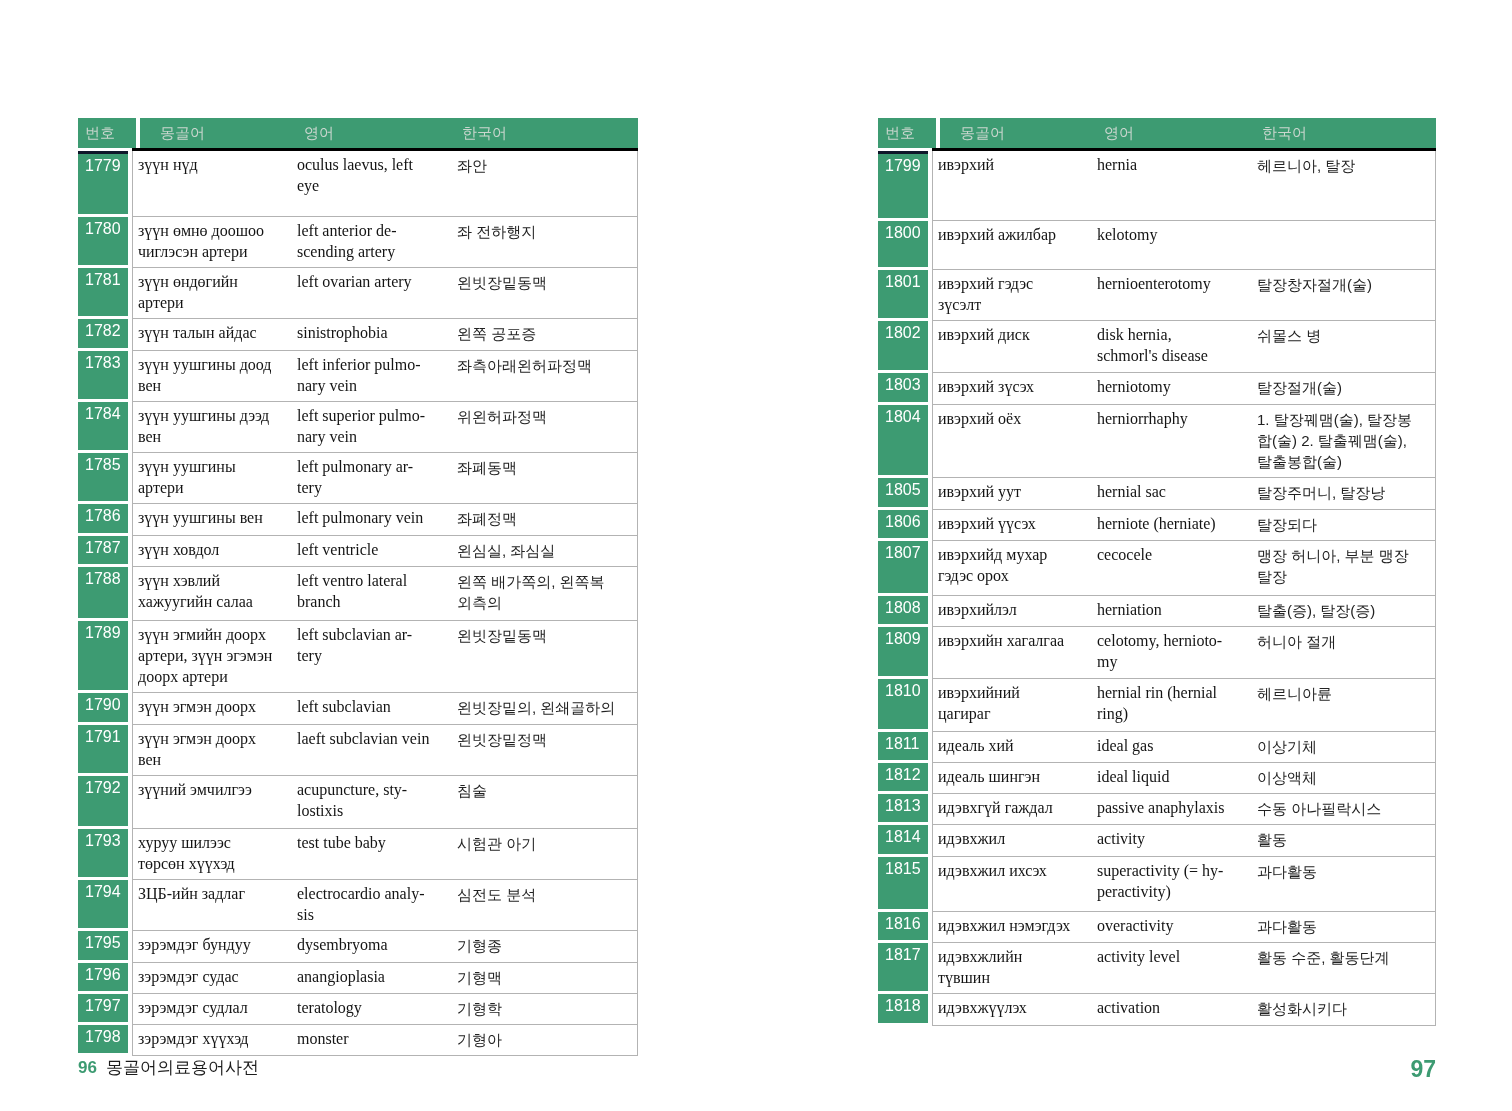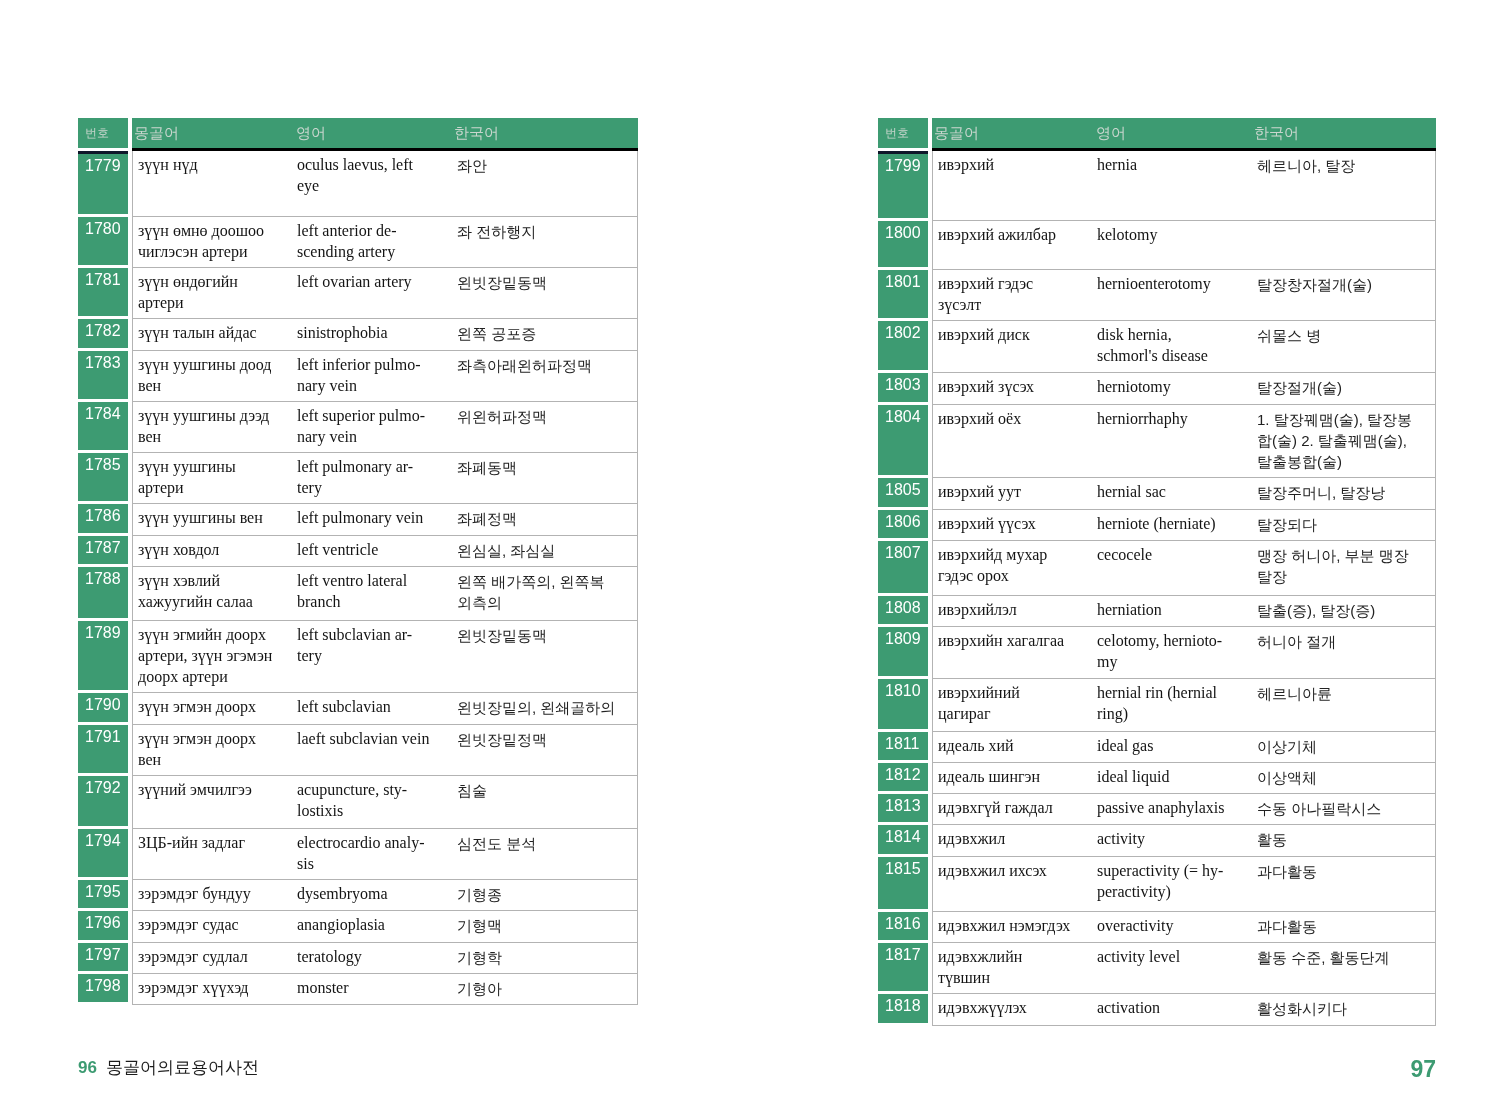--- a/index.html
+++ b/index.html
@@ -5,26 +5,26 @@
   * { margin:0; padding:0; box-sizing:border-box; }
   html,body { width:1512px; height:1111px; background:#ffffff; overflow:hidden;
               font-family:"Liberation Sans","DejaVu Sans",sans-serif; }
   .sheet { position:relative; width:1512px; height:1111px; background:#fff; }
 
   .dict-table { position:absolute; top:118px; }
   .dict-table.left  { left:78px;  width:560px; }
   .dict-table.right { left:878px; width:558px; }
 
   .thead { display:flex; height:30px; }
-  .th-num { width:50px; background:var(--green); color:var(--head-text);
-            font-size:12px; line-height:30px; padding-left:7px; }
+  .th-num { width:58px; background:var(--green); color:var(--head-text);
+            font-size:15px; line-height:30px; padding-left:7px; }
   .th-gap { width:4px; background:#fff; }
   .th-content { flex:1; background:var(--green); display:flex; color:var(--head-text);
                 font-size:15px; line-height:30px; }
-  .th-mn { width:164px; padding-left:2px; }
+  .th-mn { width:164px; padding-left:20px; }
   .th-en { width:158px; }
   .th-ko { flex:1; }
 
   .header-rule { height:3px; background:#000; margin-left:54px; }
 
   .row { display:flex; align-items:stretch; }
   .td-num { width:50px; background:var(--green); color:#ffffff;
             font-size:16px; padding:3px 0 0 7px;
             border-bottom:3px solid #fff; }
   .tbody .row:first-child .td-num { border-top:3px solid #0f172a; }
@@ -204,20 +204,30 @@
         <div class="row" style="min-height: 53px;">
           <div class="td-num">1792</div>
           <div class="td-gap"></div>
           <div class="td-content">
             <div class="c-mn">зүүний эмчилгээ</div>
             <div class="c-en">acupuncture, sty-
 lostixis</div>
             <div class="c-ko">침술</div>
           </div>
         </div>
+        <div class="row" style="min-height: 51px;">
+          <div class="td-num">1793</div>
+          <div class="td-gap"></div>
+          <div class="td-content">
+            <div class="c-mn">хуруу шилээс
+төрсөн хүүхэд</div>
+            <div class="c-en">test tube baby</div>
+            <div class="c-ko">시험관 아기</div>
+          </div>
+        </div>
         <div class="row" style="min-height: 50px;">
           <div class="td-num">1794</div>
           <div class="td-gap"></div>
           <div class="td-content">
             <div class="c-mn">ЗЦБ-ийн задлаг</div>
             <div class="c-en">electrocardio analy-
 sis</div>
             <div class="c-ko">심전도 분석</div>
           </div>
         </div>

